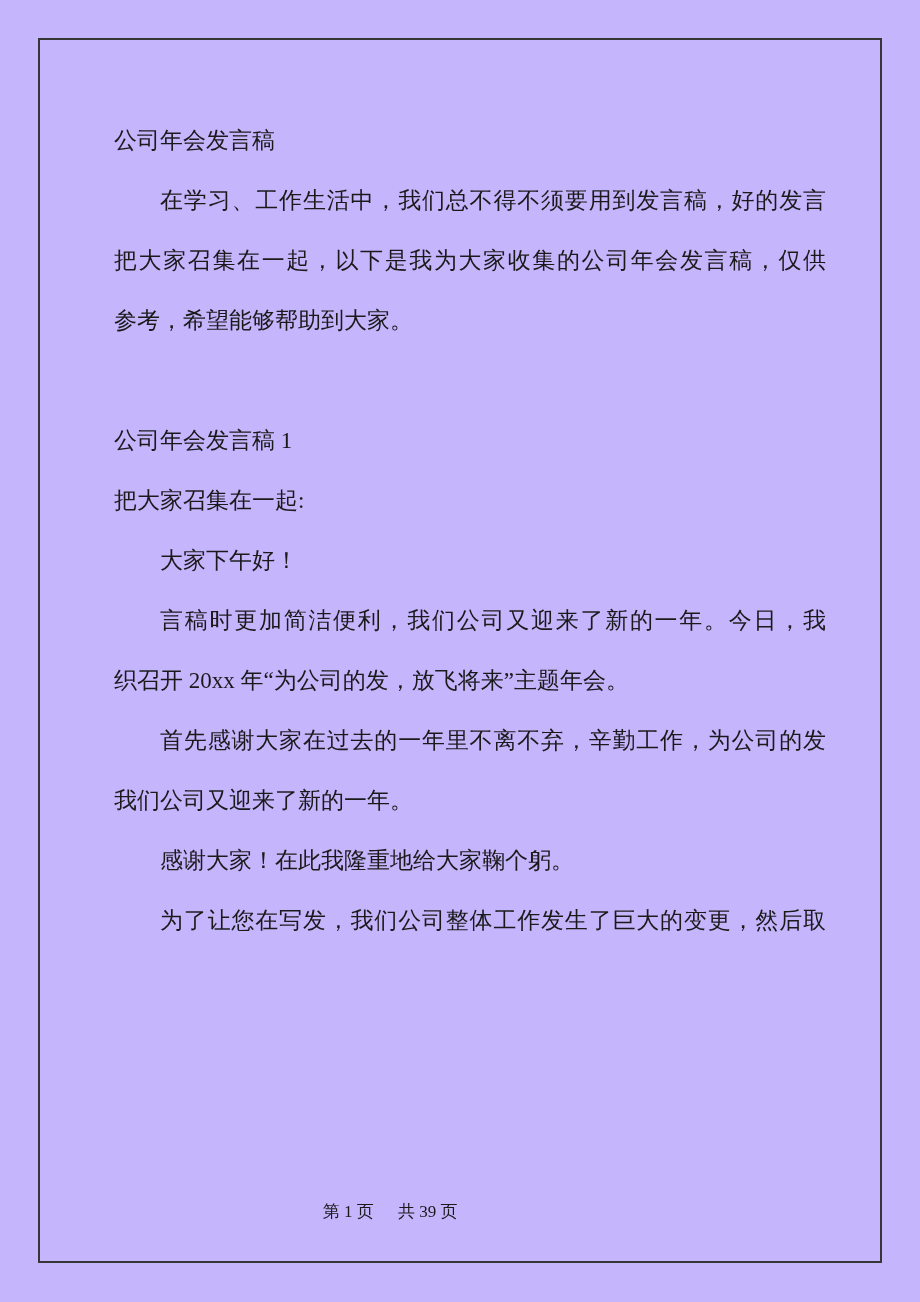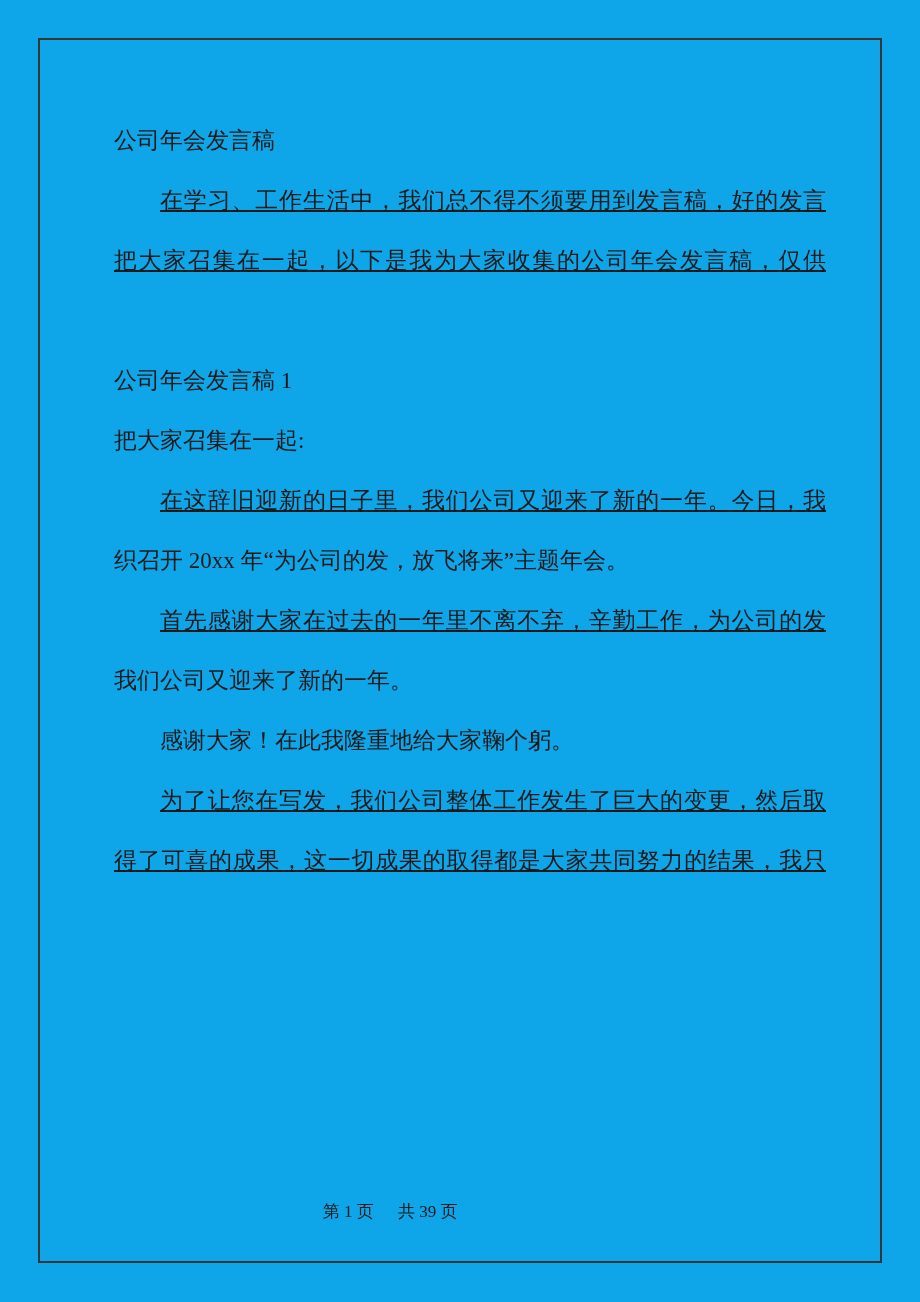--- a/index.html
+++ b/index.html
@@ -4,21 +4,21 @@
 <style>
   html, body { margin: 0; padding: 0; }
   body {
     width: 920px; height: 1302px;
     background: #ffffff;
     font-family: "Liberation Serif", "DejaVu Serif", serif;
   }
   .page {
     position: relative;
     width: 920px; height: 1302px;
-    background: #0ea5e9;
+    background: #c4b5fd;
     overflow: hidden;
   }
   .page-frame {
     position: absolute;
     left: 38px; top: 38px;
     width: 844px; height: 1225px;
     border: 2px solid #363636;
     box-sizing: border-box;
   }
   .content {
@@ -30,21 +30,20 @@
   .line {
     font-size: 23px;
     line-height: 60px;
     min-height: 60px;
     font-weight: 400;
   }
   .indent { text-indent: 46px; }
   .justify {
     text-align: justify;
     text-align-last: justify;
-    text-decoration: underline;
   }
   .footer {
     position: absolute;
     left: 0; top: 1200px;
     width: 780px;
     text-align: center;
     font-size: 17px;
     line-height: 24px;
     color: #1a1a1a;
   }
@@ -55,33 +54,34 @@
 
 <div class="page">
 
   <div class="page-frame"></div>
 
   <div class="content">
     <div class="line">公司年会发言稿</div>
 
     <div class="line indent justify">在学习、工作生活中，我们总不得不须要用到发言稿，好的发言</div>
     <div class="line justify">把大家召集在一起，以下是我为大家收集的公司年会发言稿，仅供</div>
+    <div class="line">参考，希望能够帮助到大家。</div>
 
     <div class="line"></div>
 
     <div class="line">公司年会发言稿 1</div>
     <div class="line">把大家召集在一起:</div>
+    <div class="line indent">大家下午好！</div>
 
-    <div class="line indent justify">在这辞旧迎新的日子里，我们公司又迎来了新的一年。今日，我</div>
+    <div class="line indent justify">言稿时更加简洁便利，我们公司又迎来了新的一年。今日，我</div>
     <div class="line">织召开 20xx 年“为公司的发，放飞将来”主题年会。</div>
     <div class="line indent justify">首先感谢大家在过去的一年里不离不弃，辛勤工作，为公司的发</div>
     <div class="line">我们公司又迎来了新的一年。</div>
     <div class="line indent">感谢大家！在此我隆重地给大家鞠个躬。</div>
     <div class="line indent justify">为了让您在写发，我们公司整体工作发生了巨大的变更，然后取</div>
-    <div class="line justify">得了可喜的成果，这一切成果的取得都是大家共同努力的结果，我只</div>
   </div>
 
   <div class="footer">
     <span class="pagenum">第 1 页</span>
     <span class="total">共 39 页</span>
   </div>
 
 </div>
 
 </body></html>

